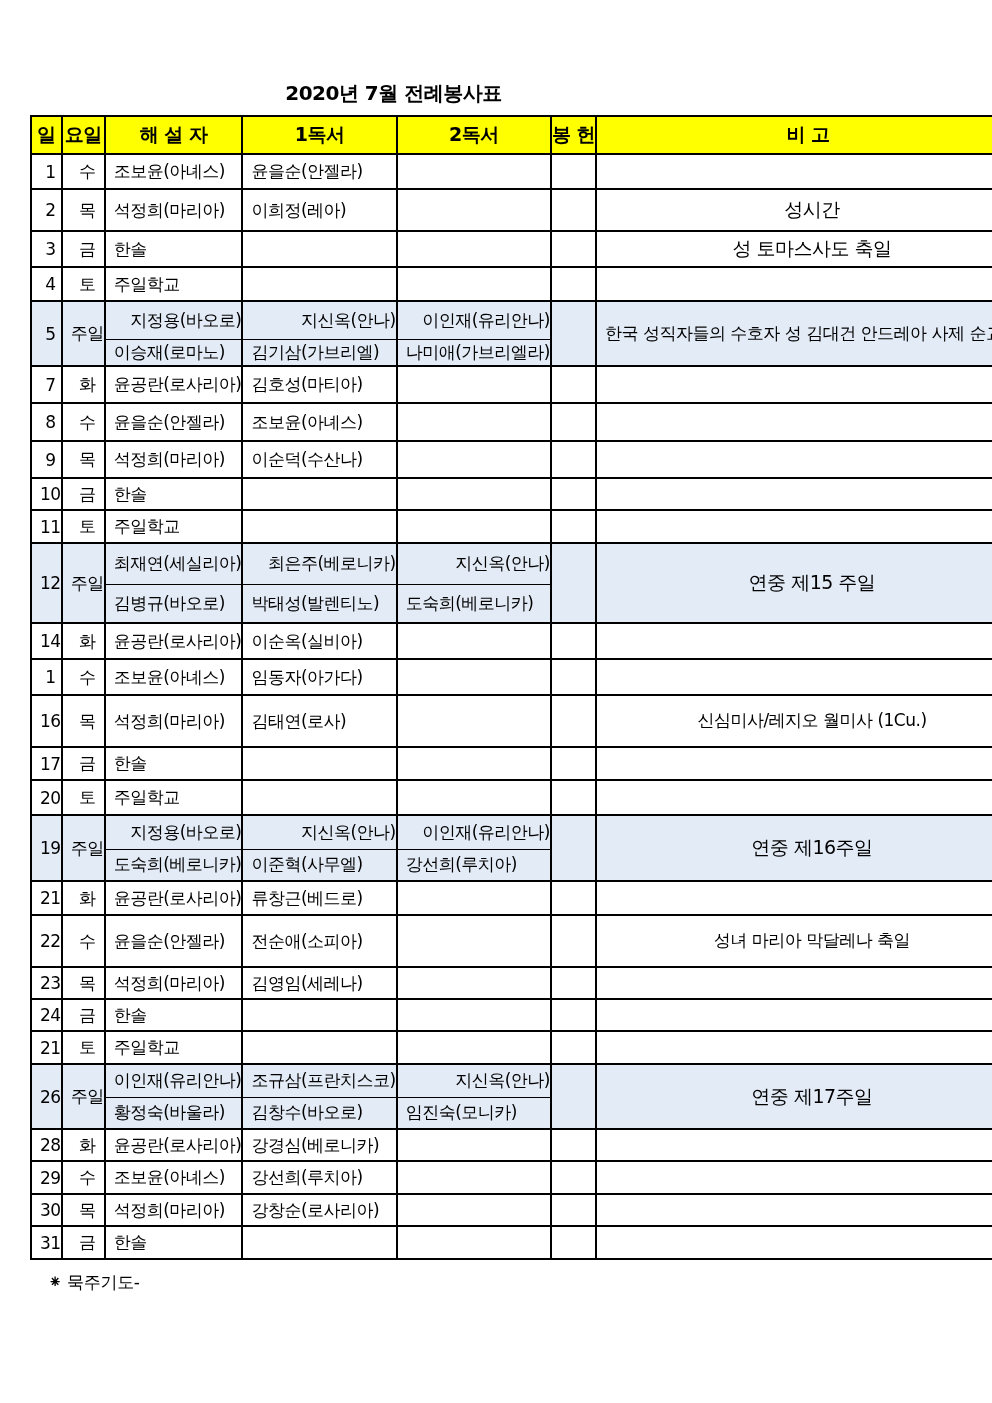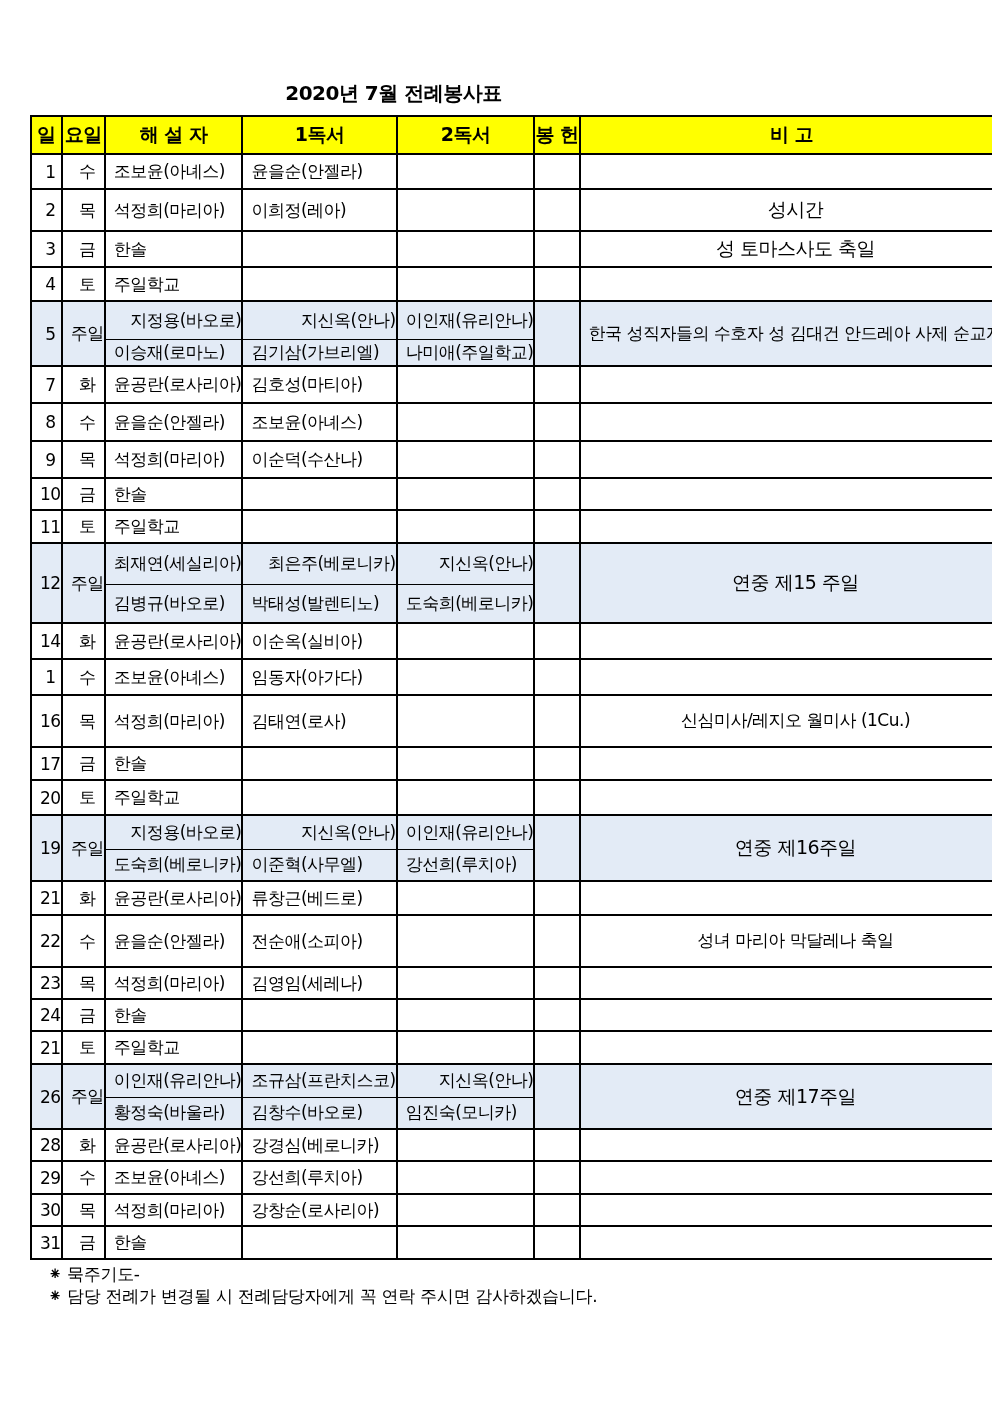--- a/index.html
+++ b/index.html
@@ -8,21 +8,21 @@
   table.sched { position:absolute; left:30px; top:115px; border-collapse:collapse; table-layout:fixed; }
   table.sched td, table.sched th { border:2px solid #000; padding:0 0 0 8px; font-size:17px; font-weight:normal; white-space:nowrap; overflow:hidden; letter-spacing:-0.5px; }
   table.sched th { background:#ffff00; text-align:center; font-size:19px; padding:0; font-weight:bold; }
   td.c { text-align:center; padding:0; }
   td.note { text-align:center; padding:0 2px; white-space:normal; line-height:1.25; font-size:17px; }
   td.note.lg { font-size:19px; }
   tr.sun td { background:#e3ebf6; }
   td.thinb { border-bottom-width:1px !important;text-align:right; }
   td.thint { border-top-width:1px !important; }
   .footer { position:absolute; left:48px; top:1263px; font-size:17px; line-height:22px; letter-spacing:-0.3px; }
-  .footer .line { white-space:nowrap; }
+  .footer .line { white-space:nowrap;margin-top:8px; }
   .footer .indent { padding-left:24px; }
 </style>
 </head>
 <body>
 
 <div class="title">2020년 7월 전례봉사표</div>
 
 <table class="sched">
   <colgroup>
     <col style="width:47px">
@@ -86,21 +86,21 @@
         <td class="c" rowspan="2">주일</td>
         <td class="thinb">지정용(바오로)</td>
         <td class="thinb">지신옥(안나)</td>
         <td class="thinb">이인재(유리안나)</td>
         <td rowspan="2"></td>
         <td class="note" rowspan="2">한국 성직자들의 수호자 성 김대건 안드레아 사제 순교자</td>
       </tr>
       <tr class="sun" style="height: 27px;">
         <td class="thint">이승재(로마노)</td>
         <td class="thint">김기삼(가브리엘)</td>
-        <td class="thint">나미애(주일학교)</td>
+        <td class="thint">나미애(가브리엘라)</td>
       </tr>
       <tr style="height: 37px;">
         <td class="c">7</td>
         <td class="c">화</td>
         <td>윤공란(로사리아)</td>
         <td>김호성(마티아)</td>
         <td></td>
         <td></td>
         <td class="note"></td>
       </tr>
@@ -306,14 +306,13 @@
         <td></td>
         <td></td>
         <td></td>
         <td class="note"></td>
       </tr>
     </tbody>
 </table>
 
 <div class="footer">
   <div class="line">⁕ 묵주기도-</div>
-  <div class="line">⁕ 담당 전례가 변경될 시 전례담당자에게 꼭 연락 주시면 감사하겠습니다.</div>
 </div>
 
 </body></html>

